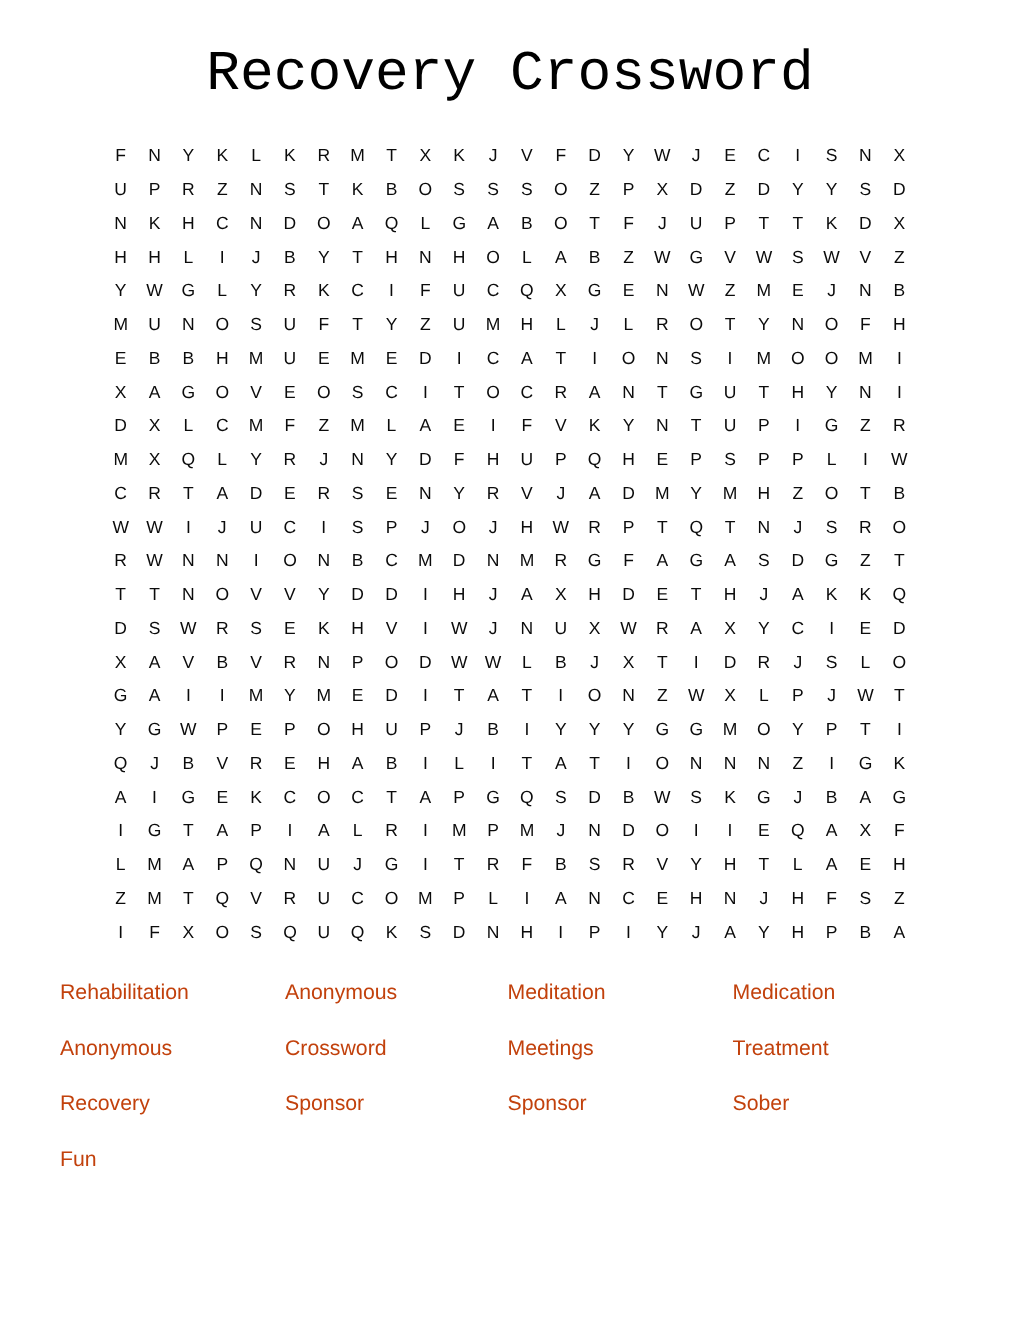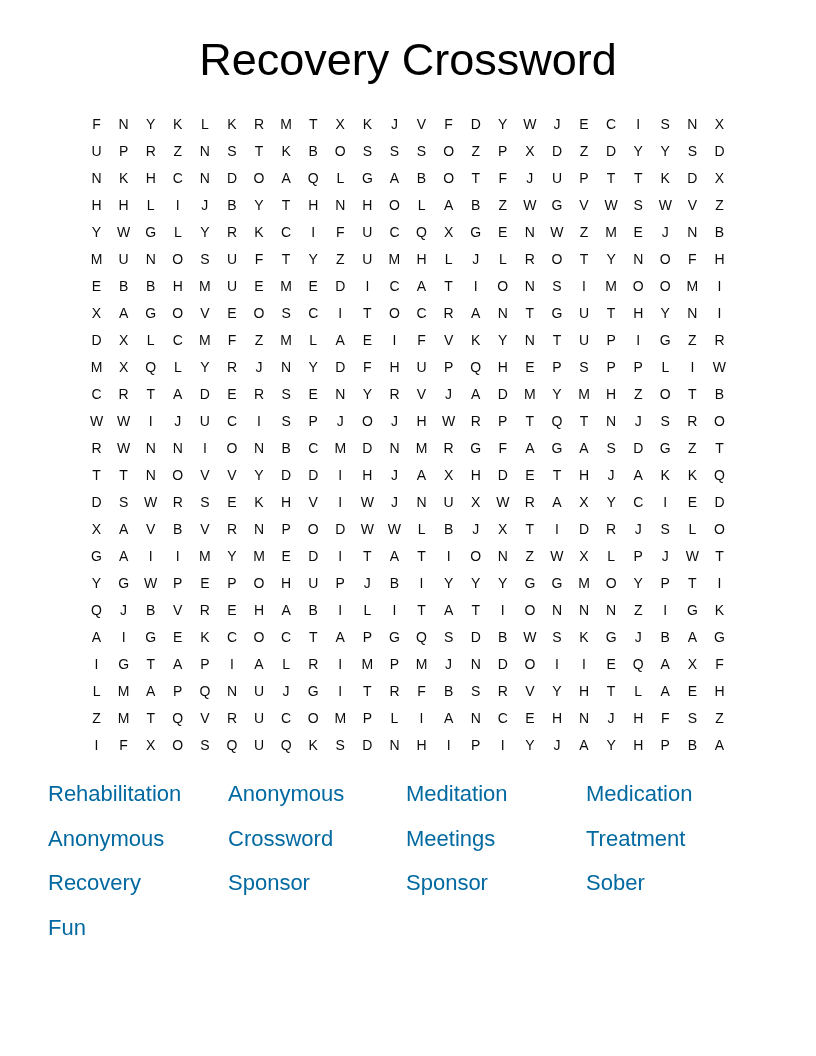--- a/index.html
+++ b/index.html
@@ -23,20 +23,21 @@
   .title {
     position: absolute;
     top: 34px;
     left: 0;
     width: 100%;
     margin: 0;
     text-align: center;
     font-size: 45px;
     font-weight: 400;
     color: #000000;
+    font-family: Liberation Mono, monospace;
   }
   .grid {
     position: absolute;
     top: 111px;
     left: 83px;
     width: 650px;
     display: grid;
     grid-template-columns: repeat(24, 1fr);
   }
   .cell {
@@ -50,23 +51,23 @@
   .words {
     position: absolute;
     top: 772px;
     left: 48px;
     display: grid;
     grid-template-columns: 180px 178px 180px 180px;
   }
   .word {
     height: 44.5px;
     line-height: 44.5px;
-    font-size: 22px;
+    font-size: 17px;
     font-weight: 400;
-    color: #0369a1;
+    color: #c2410c;
     white-space: nowrap;
   }
 </style>
 </head>
 <body>
 
 <div class="page">
   <h1 class="title">Recovery Crossword</h1>
 
   <div class="grid" id="letter-grid">

